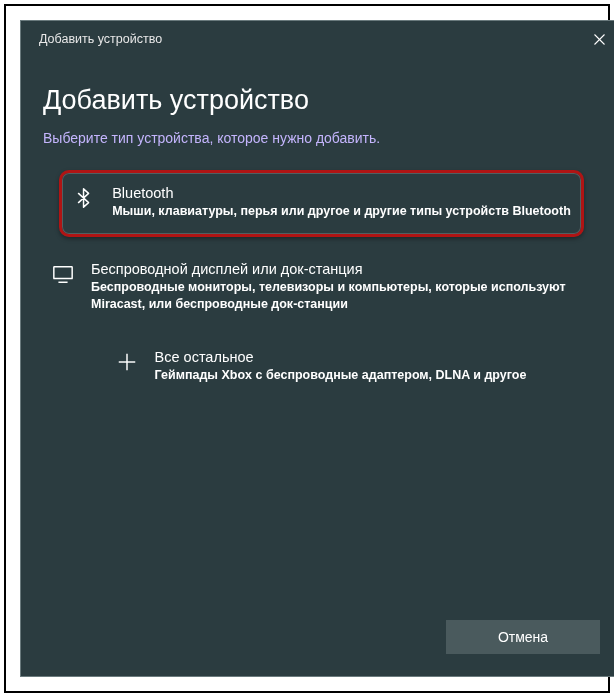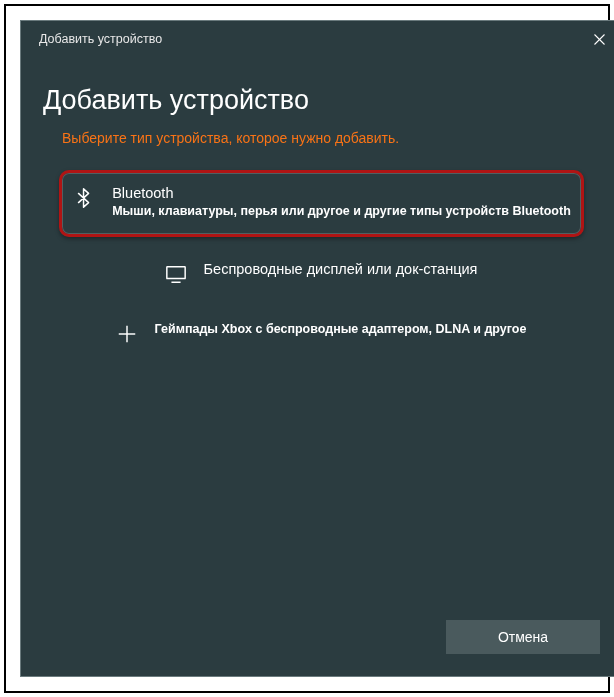--- a/index.html
+++ b/index.html
@@ -50,23 +50,22 @@
   .content { padding: 10px 22px 0 22px; }
   .heading {
     font-size: 27px;
     font-weight: 400;
     color: #ffffff;
     margin-top: 18px;
     margin-bottom: 14px;
   }
   .subheading {
     font-size: 14px;
-    color: #f97316;
+    color: #c4b5fd;
     margin-bottom: 24px;
-    margin-left: 19px;
   }
   .option-list { display: flex; flex-direction: column; gap: 14px; align-items: center; }
   .option {
     display: flex;
     align-items: flex-start;
     gap: 16px;
     padding: 10px 10px 12px 8px;
     cursor: pointer;
     border-radius: 4px;
   }
@@ -150,32 +149,34 @@
       </div>
 
       <div class="option">
         <div class="option-icon">
           <svg viewBox="0 0 24 24" fill="none" stroke="#ffffff" stroke-width="1.6">
             <rect x="2" y="4" width="20" height="13" rx="0.5"></rect>
             <line x1="7" y1="21" x2="17" y2="21"></line>
           </svg>
         </div>
         <div class="option-text">
-          <div class="option-title">Беспроводные дисплей или док-станция</div>
+          <div class="option-title">Беспроводной дисплей или док-станция</div>
+          <div class="option-desc">Беспроводные мониторы, телевизоры и компьютеры, которые используют Miracast, или беспроводные док-станции</div>
         </div>
       </div>
 
       <div class="option">
         <div class="option-icon">
           <svg viewBox="0 0 24 24" fill="none" stroke="#ffffff" stroke-width="1.6">
             <line x1="12" y1="3" x2="12" y2="21"></line>
             <line x1="3" y1="12" x2="21" y2="12"></line>
           </svg>
         </div>
         <div class="option-text">
+          <div class="option-title">Все остальное</div>
           <div class="option-desc">Геймпады Xbox с беспроводные адаптером, DLNA и другое</div>
         </div>
       </div>
 
     </div>
   </div>
 
   <div class="footer">
     <button class="btn">Отмена</button>
   </div>

